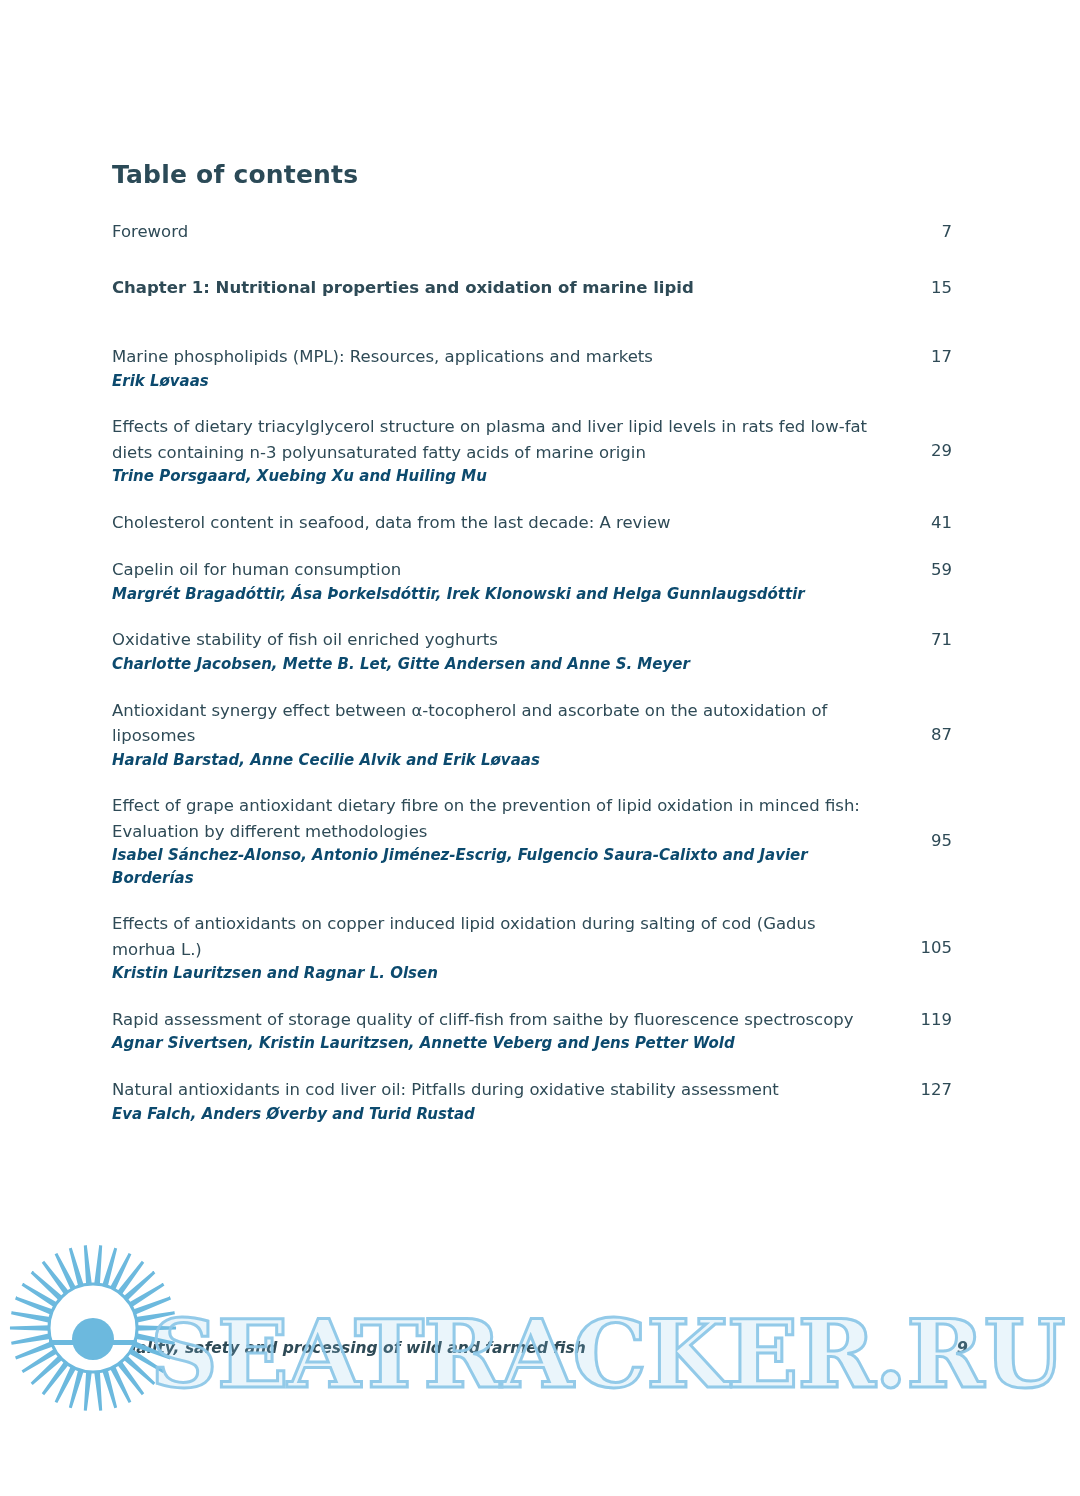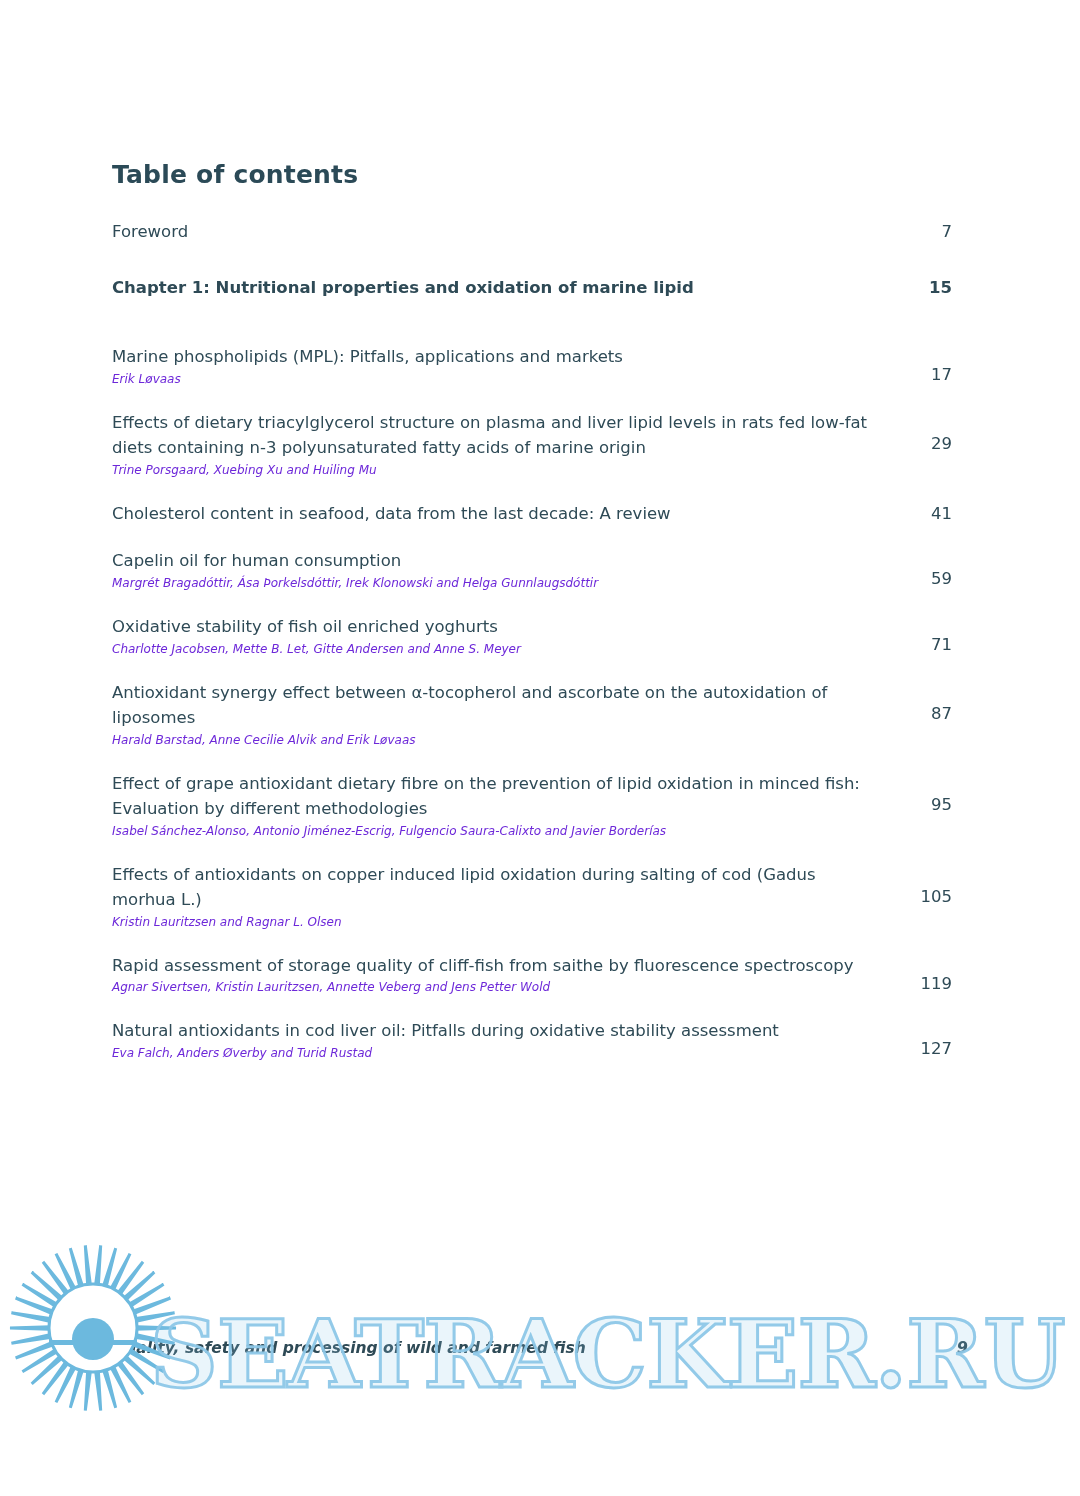--- a/index.html
+++ b/index.html
@@ -25,50 +25,51 @@
   .toc-title {
     font-size: 25px;
     font-weight: bold;
     color: #2b4a57;
     letter-spacing: 0.2px;
     margin: 0 0 30px 0;
     font-family: "DejaVu Sans", sans-serif;
   }
   .entry {
     display: flex;
-    align-items: flex-end;
+    align-items: flex-start;
     margin-bottom: 22px;
   }
   .entry .left {
     flex: 1 1 auto;
     padding-right: 10px;
   }
   .entry .page-num {
     flex: 0 0 60px;
     text-align: right;
     font-size: 16.5px;
     color: #2e4a56;
     line-height: 1.55;
   }
   .entry.chapter .page-num {
-    font-weight: bold;
+    font-weight: normal;
   }
   .e-title {
     font-size: 16.5px;
     line-height: 1.55;
     color: #2e4a56;
   }
   .entry.chapter .e-title {
     font-weight: bold;
   }
   .e-authors {
-    font-size: 12px;
+    font-size: 15px;
     line-height: 1.5;
     font-style: italic;
-    color: #6d28d9;
+    color: #0c4a6e;
+    font-weight: bold;
   }
   .entry.foreword { margin-bottom: 30px; }
   .entry.chapter { margin-bottom: 44px; }
 
   .align-mid .page-num { align-self: center; }
 
   
   .footer {
     position: absolute;
     left: 112px;
@@ -144,21 +145,21 @@
 
     <div class="entry chapter align-mid">
       <div class="left">
         <div class="e-title">Chapter 1: Nutritional properties and oxidation of marine lipid</div>
       </div>
       <div class="page-num">15</div>
     </div>
 
     <div class="entry">
       <div class="left">
-        <div class="e-title">Marine phospholipids (MPL): Pitfalls, applications and markets</div>
+        <div class="e-title">Marine phospholipids (MPL): Resources, applications and markets</div>
         <div class="e-authors">Erik Løvaas</div>
       </div>
       <div class="page-num">17</div>
     </div>
 
     <div class="entry align-mid">
       <div class="left">
         <div class="e-title">Effects of dietary triacylglycerol structure on plasma and liver lipid levels in rats fed low-fat diets containing n-3 polyunsaturated fatty acids of marine origin</div>
         <div class="e-authors">Trine Porsgaard, Xuebing Xu and Huiling Mu</div>
       </div>

